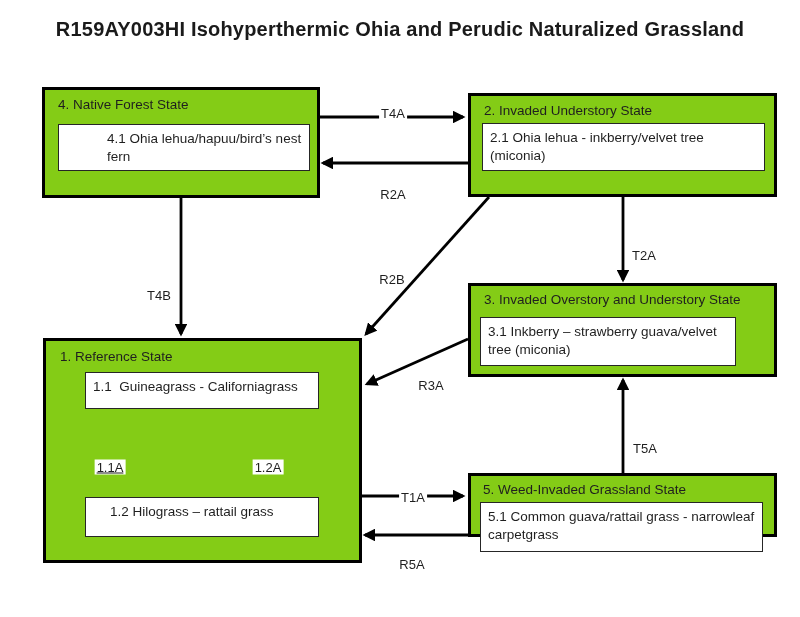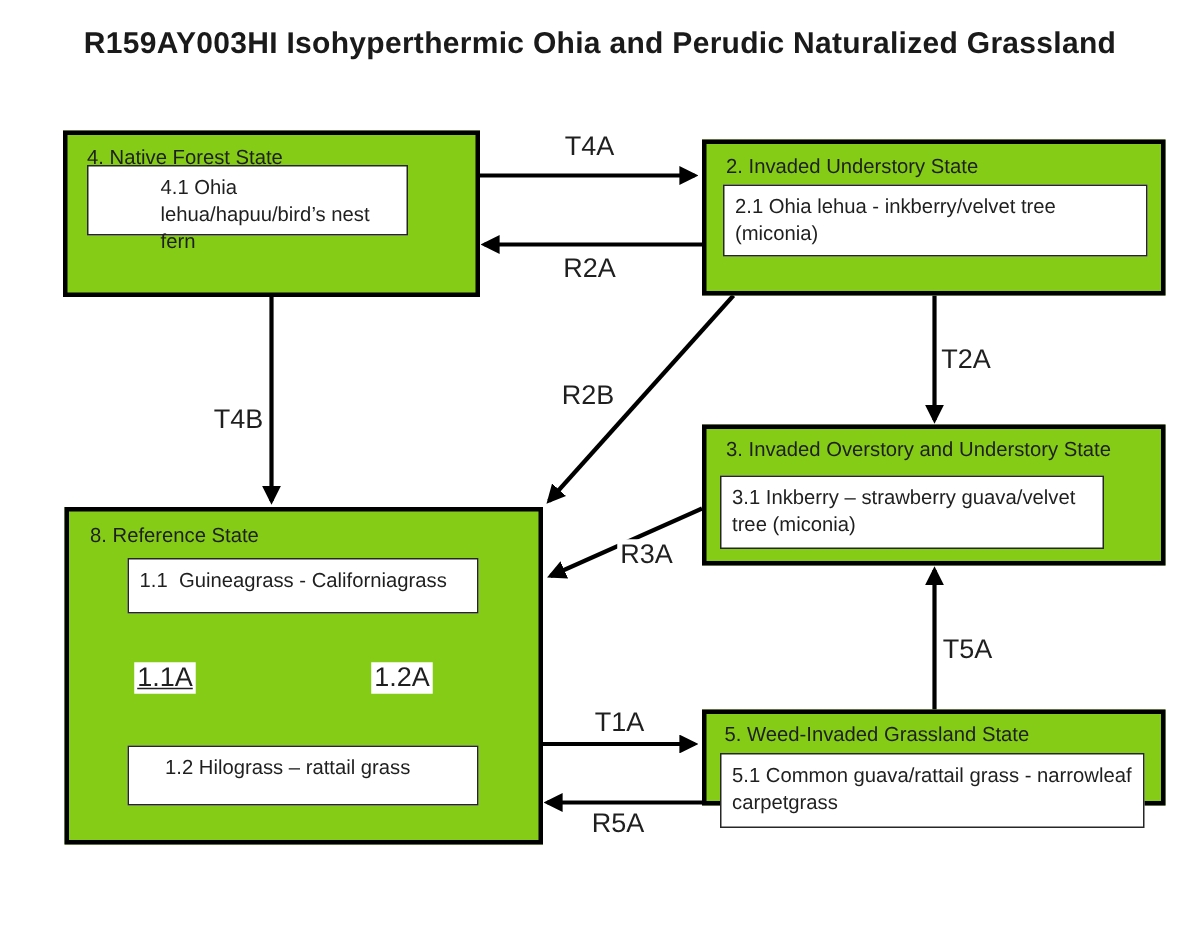--- a/index.html
+++ b/index.html
@@ -55,25 +55,26 @@
     box-sizing: border-box;
     font-size: 13.5px;
     line-height: 1.35;
     padding: 5px 7px;
     white-space: pre-wrap;
     color: #1f1f1f;
   }
   .alabel {
     position: absolute;
     transform: translate(-50%, -50%);
-    font-size: 18px;
+    font-size: 13px;
     color: #1f1f1f;
     white-space: nowrap;
     background: #ffffff;
     padding: 0 2px;
+    margin-top: 15px;
   }
 </style>
 </head>
 <body>
 
 <div class="canvas">
 
   <div class="title">R159AY003HI Isohyperthermic Ohia and Perudic Naturalized Grassland</div>
 
   <svg class="arrows" width="800" height="617" viewBox="0 0 800 617" xmlns="http://www.w3.org/2000/svg" aria-hidden="true">
@@ -93,35 +94,35 @@
     <line x1="468" y1="339" x2="367" y2="384" stroke="#000" stroke-width="2.8" marker-end="url(#ah)"></line>
     <line x1="623" y1="473" x2="623" y2="380" stroke="#000" stroke-width="2.8" marker-end="url(#ah)"></line>
     <line x1="362" y1="496" x2="463" y2="496" stroke="#000" stroke-width="2.8" marker-end="url(#ah)"></line>
     <line x1="468" y1="535" x2="365" y2="535" stroke="#000" stroke-width="2.8" marker-end="url(#ah)"></line>
     <line x1="131" y1="407" x2="131" y2="494" stroke="#000" stroke-width="1.5" marker-end="url(#ah-s)"></line>
     <line x1="243" y1="496" x2="243" y2="409" stroke="#000" stroke-width="1.5" marker-end="url(#ah-s)"></line>
   </svg>
 
   <div class="state" style="left:42px; top:87px; width:278px; height:111px;">
     <div class="state-label" style="left:13px; top:7px;">4. Native Forest State</div>
-    <div class="community" style="left:13px; top:20px; width:214px; height:47px;padding-left:48px;">4.1 Ohia lehua/hapuu/bird’s nest fern</div>
+    <div class="community" style="left:13px; top:34px; width:252px; height:47px;padding-left:48px;">4.1 Ohia lehua/hapuu/bird’s nest fern</div>
   </div>
 
   <div class="state" style="left:468px; top:93px; width:309px; height:104px;">
     <div class="state-label" style="left:13px; top:7px;">2. Invaded Understory State</div>
     <div class="community" style="left:11px; top:27px; width:283px; height:48px;">2.1 Ohia lehua - inkberry/velvet tree (miconia)</div>
   </div>
 
   <div class="state" style="left:468px; top:283px; width:309px; height:94px;">
     <div class="state-label" style="left:13px; top:6px;">3. Invaded Overstory and Understory State</div>
     <div class="community" style="left:9px; top:31px; width:256px; height:49px;">3.1 Inkberry – strawberry guava/velvet tree (miconia)</div>
   </div>
 
   <div class="state" style="left:43px; top:338px; width:319px; height:225px;">
-    <div class="state-label" style="left:14px; top:8px;">8. Reference State</div>
+    <div class="state-label" style="left:14px; top:8px;">1. Reference State</div>
     <div class="community" style="left:39px; top:31px; width:234px; height:37px;">1.1  Guineagrass - Californiagrass</div>
     <div class="community" style="left:39px; top:156px; width:234px; height:40px;padding-left:24px;">1.2 Hilograss – rattail grass</div>
   </div>
 
   <div class="state" style="left:468px; top:473px; width:309px; height:64px;">
     <div class="state-label" style="left:12px; top:6px;">5. Weed-Invaded Grassland State</div>
     <div class="community" style="left:9px; top:26px; width:283px; height:50px;">5.1 Common guava/rattail grass - narrowleaf carpetgrass</div>
   </div>
 
   <div class="alabel" style="left:393px; top:98px;">T4A</div>

